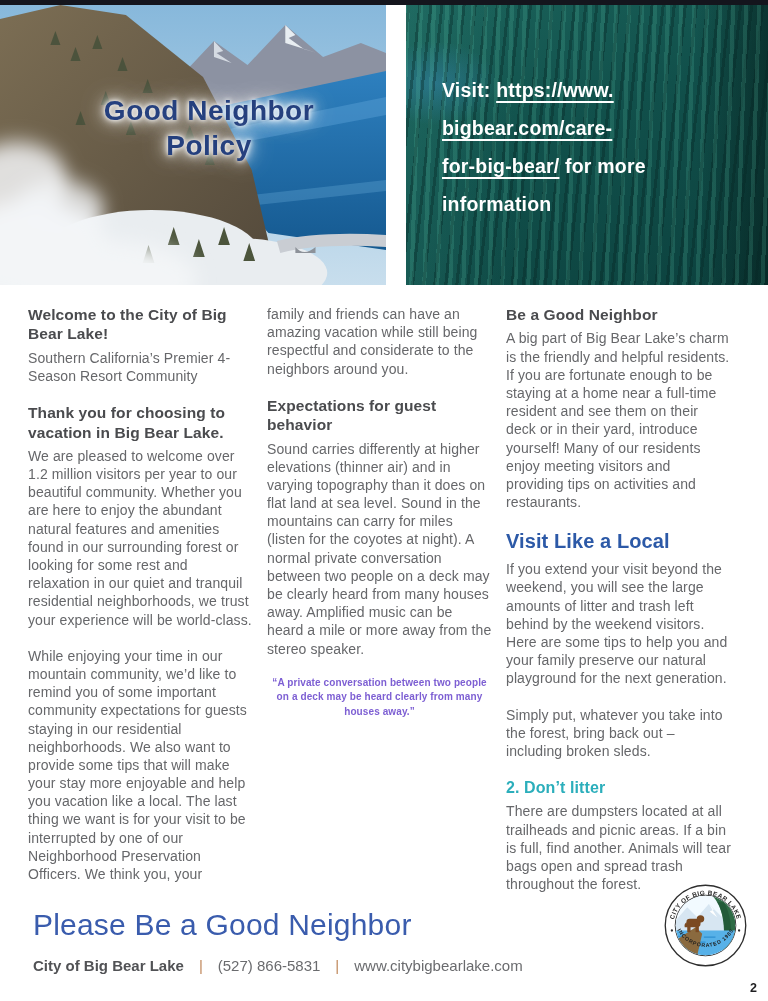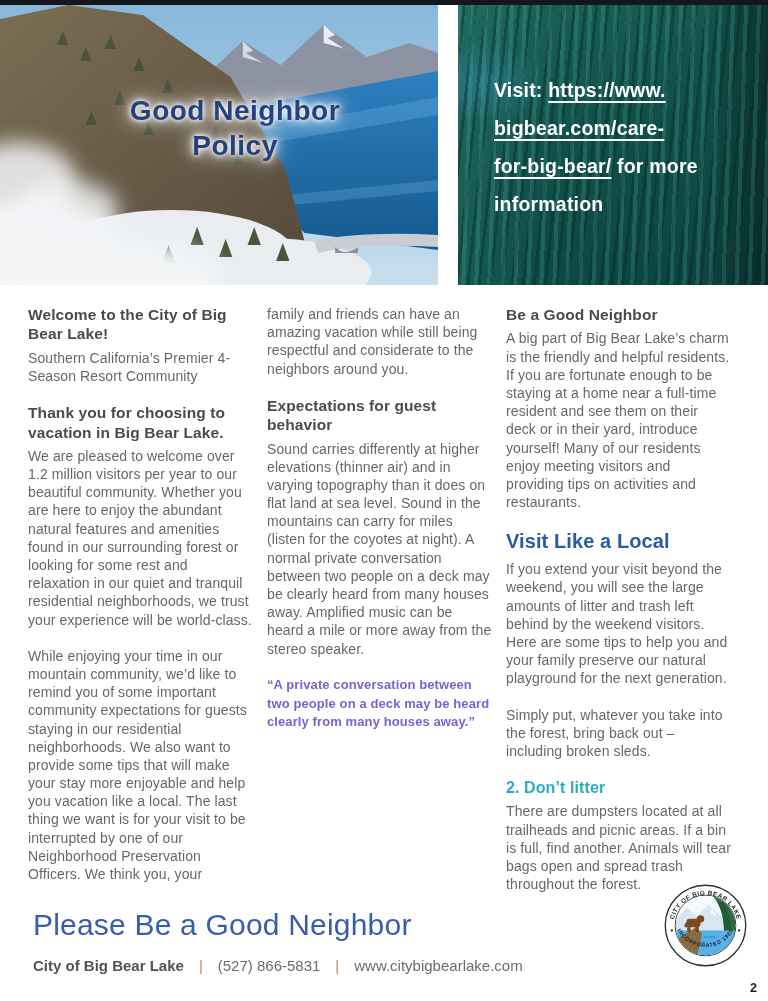--- a/index.html
+++ b/index.html
@@ -19,21 +19,21 @@
   .hero { position: relative; height: 280px; display: flex; }
   .hero-left { position: relative; flex: 1; overflow: hidden; }
   .hero-left svg { display: block; width: 100%; height: 100%; }
   .hero-title {
     position: absolute; top: 88px; left: 16px; width: 100%;
     text-align: center; font-weight: bold; font-size: 28px; line-height: 1.25;
     color: #25407E; letter-spacing: 0.5px;
     text-shadow: 0 0 4px #fff, 0 0 9px #fff, 0 0 16px rgba(255,255,255,0.95), 0 0 26px rgba(255,255,255,0.8);
   }
   .hero-right {
-    position: relative; width: 310px; overflow: hidden;
+    position: relative; width: 362px; overflow: hidden;
     background: linear-gradient(155deg, #1B635B 0%, #11504B 45%, #0C413E 100%);
     margin-left: 20px;
   }
   .hero-right .texture {
     position: absolute; inset: 0;
     background:
       repeating-linear-gradient(92deg, rgba(96,205,175,0.18) 0 4px, transparent 4px 13px),
       repeating-linear-gradient(-84deg, rgba(6,38,36,0.38) 0 3px, transparent 3px 11px),
       radial-gradient(90px 60px at 8% 28%, rgba(60,140,190,0.45), transparent 70%),
       linear-gradient(90deg, rgba(40,120,110,0.35), transparent 30%, transparent 80%, rgba(4,22,20,0.5));
@@ -53,21 +53,21 @@
   }
 
   
   .body-cols { display: flex; gap: 14px; padding: 20px 33px 0 28px; }
   .col { width: 225px; color: #66676A; font-size: 14px; line-height: 1.3; letter-spacing: 0.1px; }
   .col p { margin: 0 0 18px 0; }
   .col > :first-child { margin-top: 0; }
   .h-dark { color: #4A4B4E; font-weight: bold; font-size: 15.5px; line-height: 1.25; margin: 18px 0 5px 0; }
   .h-blue { color: #2C59A7; font-weight: bold; font-size: 20px; line-height: 1.2; margin: 14px 0 7px 0; }
   .h-teal { color: #2BAEBB; font-weight: bold; font-size: 16px; line-height: 1.2; margin: 16px 0 5px 0; }
-  .quote { color: #7D5FD3; font-weight: bold; font-size: 13px; line-height: 1.45; }
+  .quote { color: #7D5FD3; font-weight: bold; font-size: 10px; line-height: 1.45; text-align: center; }
 
   
   .footer { position: absolute; left: 33px; top: 908px; }
   .footer-headline { color: #3A5CAD; font-size: 30px; font-weight: normal; letter-spacing: 0.2px; }
   .footer-row { margin-top: 15px; display: flex; align-items: center; gap: 15px; font-size: 15px; color: #6A6B6E; }
   .footer-org { color: #515255; font-weight: bold; }
   .sep { color: #C18A5E; }
   .seal { position: absolute; right: 21px; top: 884px; width: 83px; height: 83px; }
   .page-num { position: absolute; right: 11px; bottom: 6px; font-size: 12.5px; font-weight: bold; color: #1E1E20; }
 </style>

